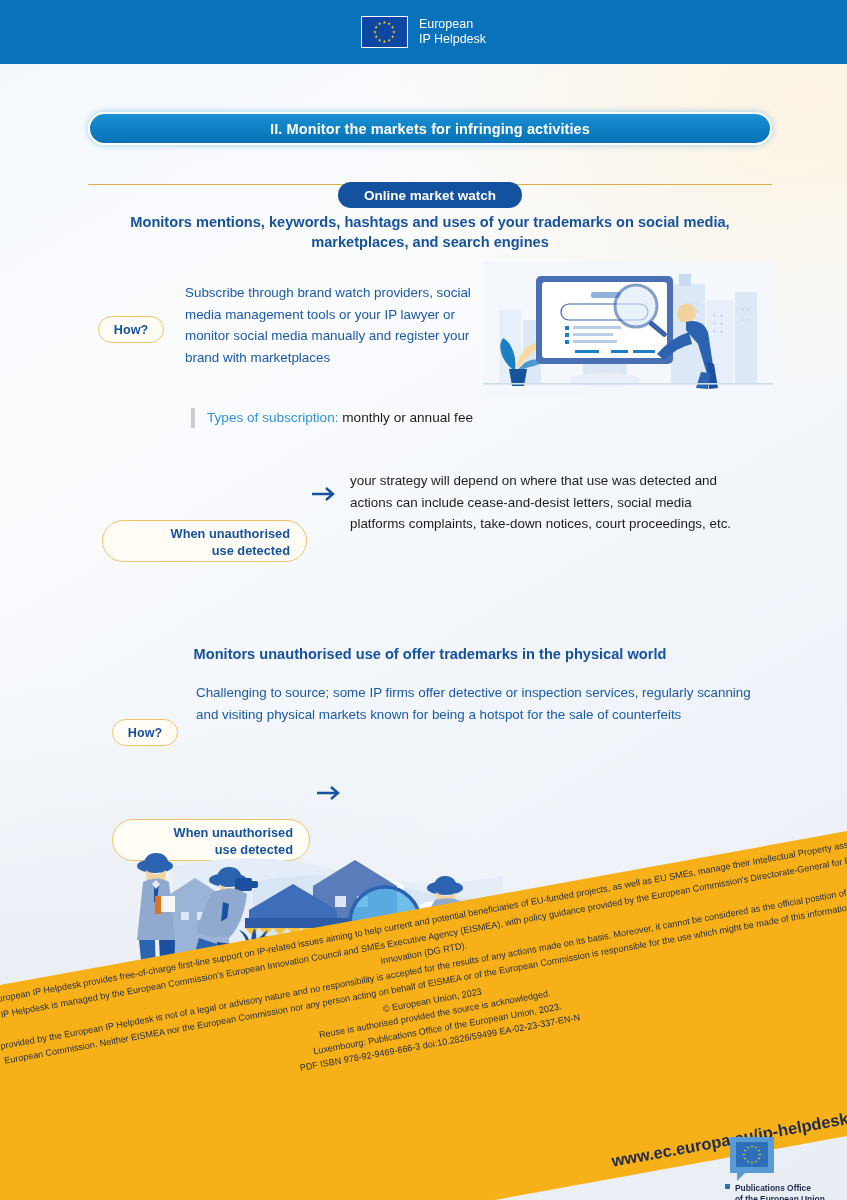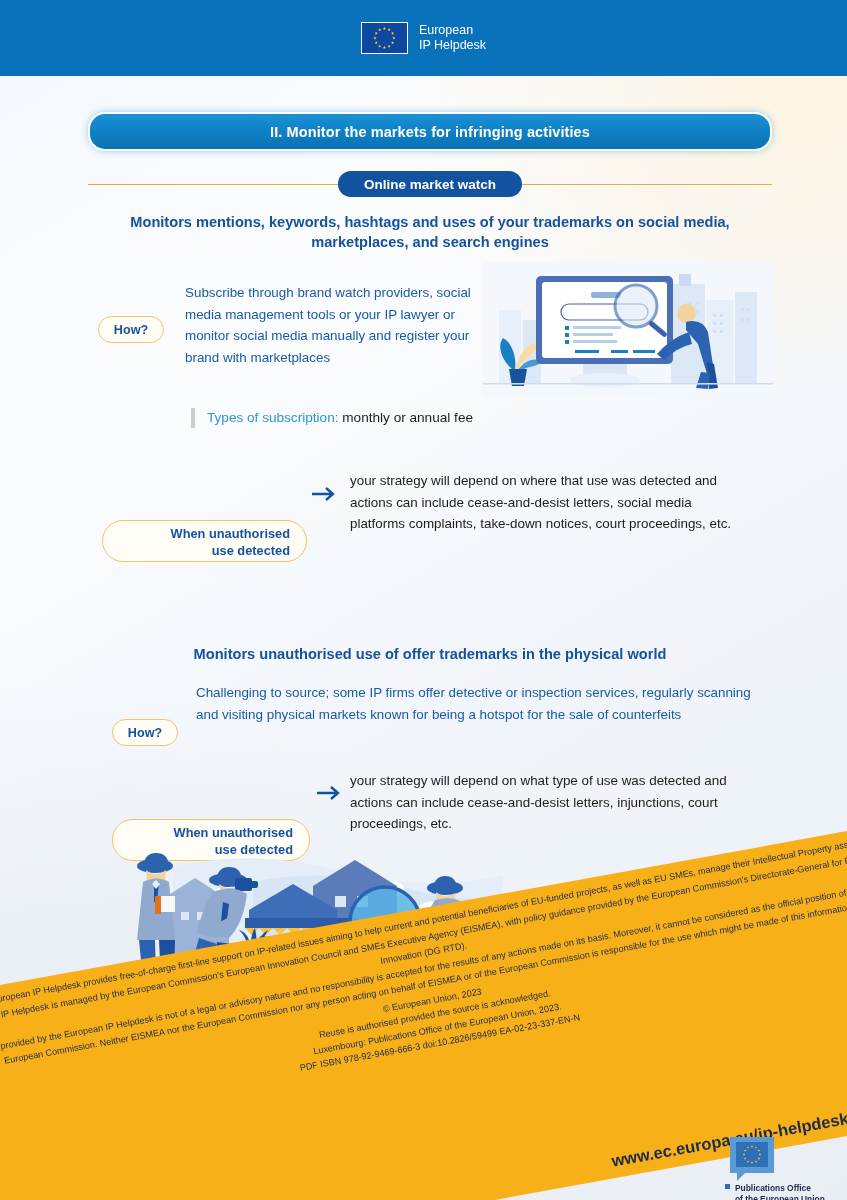--- a/index.html
+++ b/index.html
@@ -17,21 +17,21 @@
     overflow: hidden;
     background:
       radial-gradient(ellipse 700px 500px at 95% 8%, #fdf4e2 0%, rgba(253,244,226,0) 62%),
       radial-gradient(ellipse 900px 700px at 5% 95%, #e6ebf2 0%, rgba(230,235,242,0) 65%),
       linear-gradient(150deg, #f4f8fc 0%, #fbfcfe 28%, #f2f6fb 55%, #e9eef5 100%);
   }
 
   
   .header-bar {
     position: absolute; top: 0; left: 0;
-    width: 847px; height: 76px;
+    width: 847px; height: 64px;
     background: #0a72ba;
     display: flex; align-items: center; justify-content: center;
   }
   .logo-wrap { display: flex; align-items: center; gap: 11px; }
   .eu-flag {
     width: 47px; height: 32px;
     background: #0d47a1;
     border: 1px solid #ffffff;
     position: relative;
   }
@@ -41,39 +41,39 @@
     background: #ffe000;
     clip-path: polygon(50% 0%, 61% 35%, 98% 35%, 68% 57%, 79% 91%, 50% 70%, 21% 91%, 32% 57%, 2% 35%, 39% 35%);
   }
   .logo-text {
     color: #ffffff; font-size: 12.5px; line-height: 15px; font-weight: 400;
   }
 
   
   .main-title {
     position: absolute; left: 88px; top: 112px;
-    width: 684px; height: 39px;
+    width: 684px; height: 33px;
     border-radius: 17px;
     background: linear-gradient(180deg, #1c91d4 0%, #0f81c6 48%, #0a72b4 100%);
     border: 2px solid #ffffff;
     box-shadow: 0 0 7px rgba(28,145,212,0.42);
     display: flex; align-items: center; justify-content: center;
   }
   .main-title span {
     color: #ffffff; font-size: 14.5px; font-weight: bold; letter-spacing: .1px;
   }
 
   
   .section-head { position: absolute; left: 88px; width: 684px; height: 26px; }
   .section-head .rule {
     position: absolute; top: 12.5px; left: 0; right: 0;
     height: 1.4px; background: #e0ac4a;
   }
   .section-head .pill {
-    position: absolute; top: 0; left: 50%; transform: translateX(-50%);
+    position: absolute; top: 11px; left: 50%; transform: translateX(-50%);
     height: 26px; border-radius: 13px;
     background: #13529e;
     display: flex; align-items: center; justify-content: center;
     padding: 0 26px;
   }
   .section-head .pill span {
     color: #ffffff; font-size: 13.5px; font-weight: bold; white-space: nowrap;
   }
 
   
@@ -336,21 +336,20 @@
     <span>
       <span>When unauthorised</span><br>
       <span>use detected</span>
     </span>
   </div>
 
   <svg class="arrow" style="left:317px; top:784px;" width="30" height="18" viewBox="0 0 30 18">
     <path d="M0 9 h20 M14 3 l7 6 l-7 6" fill="none" stroke="#15529e" stroke-width="2.4"></path>
   </svg>
 
-  <div class="body-dark" style="left:350px; top:770px; width:385px;">your strategy will depend on what type of use was detected and actions can include cease-and-desist letters, injunctions, court proceedings, etc.</div>
 
   <svg class="illus" style="left:113px; top:846px;" width="410" height="165" viewBox="0 0 410 165">
 
     <path d="M60 20 q90 -18 170 6 q80 20 160 4 l0 110 l-330 0z" fill="#e4edf8"></path>
     <path d="M140 36 q80 -16 160 8 q60 16 110 4 l0 92 l-270 0z" fill="#d7e5f5"></path>
 
     <ellipse cx="96" cy="54" rx="22" ry="10" fill="#ffffff"></ellipse>
     <ellipse cx="112" cy="50" rx="14" ry="9" fill="#ffffff"></ellipse>
     <ellipse cx="262" cy="46" rx="20" ry="9" fill="#ffffff"></ellipse>
     <ellipse cx="278" cy="43" rx="13" ry="8" fill="#ffffff"></ellipse>

